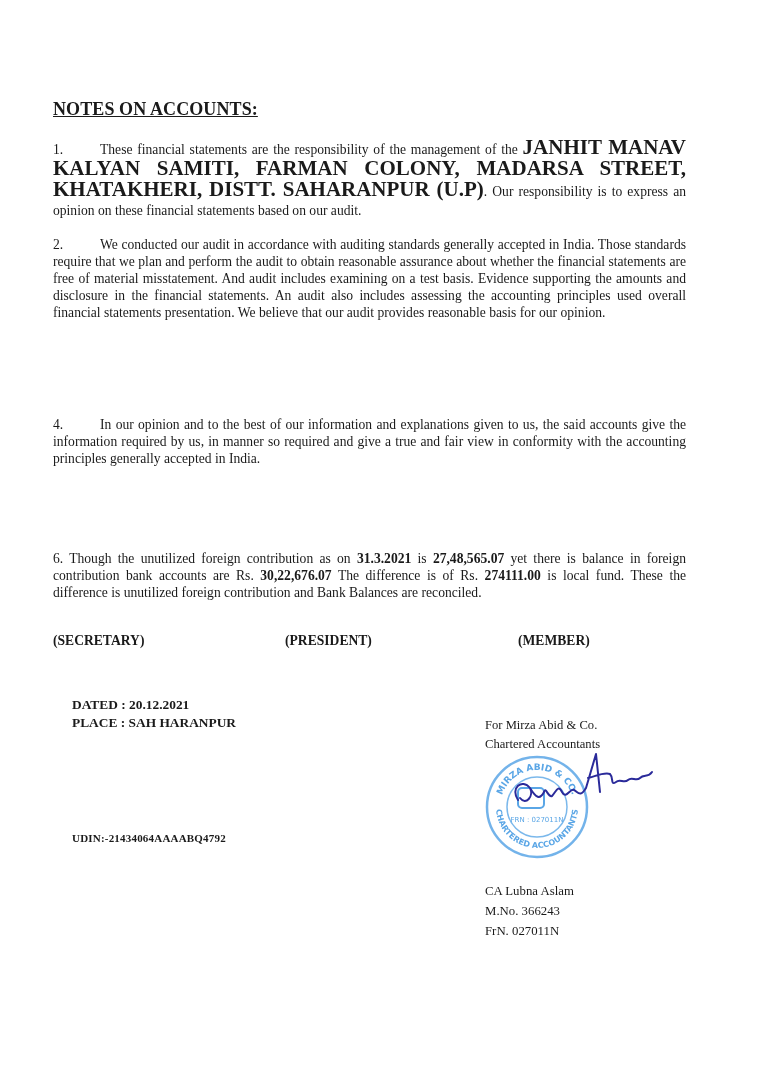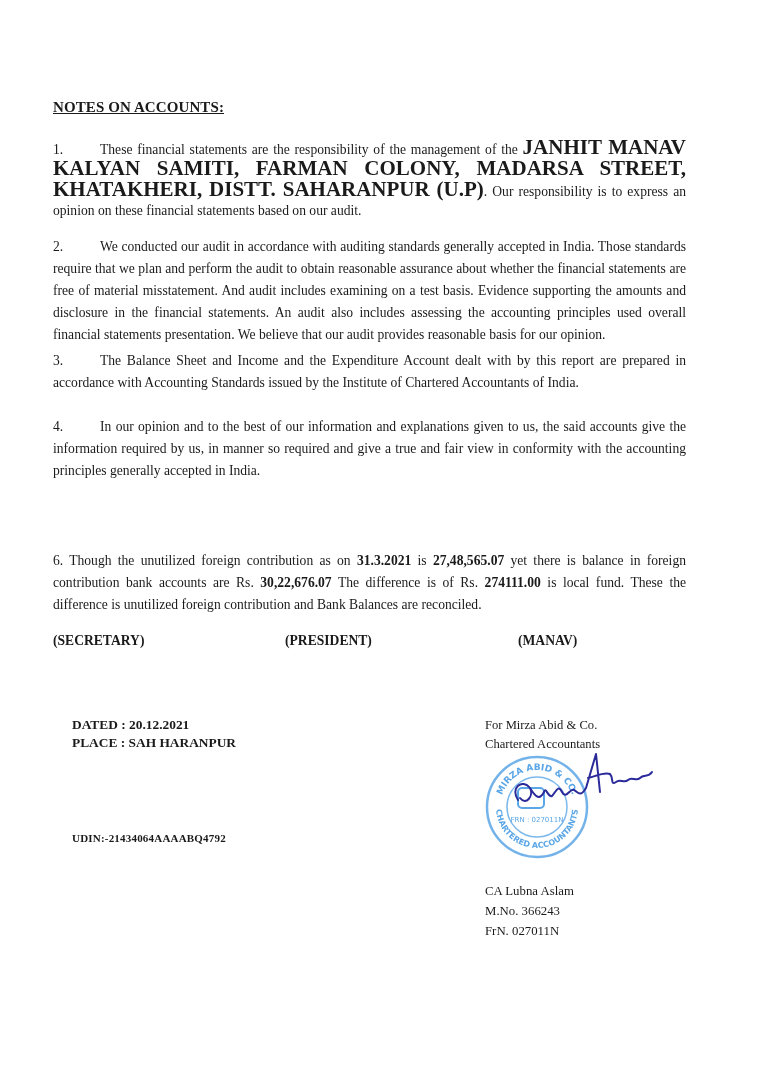--- a/index.html
+++ b/index.html
@@ -1,37 +1,37 @@
 <!DOCTYPE html>
 <html><head>
 <meta charset="utf-8">
 <style>
   html, body { margin: 0; padding: 0; background: #ffffff; }
   body { width: 768px; height: 1087px; position: relative; overflow: hidden;
          font-family: "Liberation Serif", "DejaVu Serif", serif; color: #1a1a1a; }
   .page { position: absolute; left: 0; top: 0; width: 768px; height: 1087px; }
-  .heading { position: absolute; left: 53px; top: 99px; font-weight: bold; font-size: 15px;
+  .heading { position: absolute; left: 53px; top: 99px; font-weight: bold; font-size: 18px;
              text-decoration: underline; letter-spacing: 0.1px; }
-  .para { position: absolute; left: 53px; width: 633px; font-size: 13.6px; line-height: 22px;
+  .para { position: absolute; left: 53px; width: 633px; font-size: 13.6px; line-height: 17px;
           text-align: justify; text-align-last: left; }
   .para .num { display: inline-block; width: 47px; }
   .big { font-weight: bold; font-size: 21px; line-height: 19px; }
   .p1 { top: 138px; line-height: 19px; }
   .p1 .tail { font-size: 13.6px; }
   .p2 { top: 236px; }
   .p3 { top: 350px; }
   .p4 { top: 416px; }
   .p5 { top: 484px; }
   .p6 { top: 550px; }
   b.v { font-weight: bold; }
   .sig { position: absolute; top: 633px; font-weight: bold; font-size: 13.6px; }
   .sig.sec { left: 53px; }
   .sig.pre { left: 285px; }
   .sig.mem { left: 518px; }
-  .dated { position: absolute; left: 72px; top: 716px; font-weight: bold; font-size: 13.4px; line-height: 18px; }
+  .dated { position: absolute; left: 72px; top: 696px; font-weight: bold; font-size: 13.4px; line-height: 18px; }
   .udin { position: absolute; left: 72px; top: 832px; font-weight: bold; font-size: 11px; letter-spacing: 0.2px; }
   .firm { position: absolute; left: 485px; top: 716px; font-size: 12.6px; line-height: 19px; }
   .stamp { position: absolute; left: 482px; top: 752px; width: 110px; height: 110px; }
   .sign { position: absolute; left: 500px; top: 748px; width: 160px; height: 80px; }
   .ca { position: absolute; left: 485px; top: 881px; font-size: 12.8px; line-height: 20px; }
 </style>
 </head>
 <body>
 
 <div class="page">
@@ -39,36 +39,33 @@
   <div class="heading">NOTES ON ACCOUNTS:</div>
 
   <div class="para p1">
     <span class="num">1.</span><span>These financial statements are the responsibility of the management of the </span><span class="big">JANHIT MANAV KALYAN SAMITI, FARMAN COLONY, MADARSA STREET, KHATAKHERI, DISTT. SAHARANPUR  (U.P)</span><span class="tail">. Our responsibility is to express an opinion on these financial statements based on our audit.</span>
   </div>
 
   <div class="para p2">
     <span class="num">2.</span><span>We conducted our audit in accordance with auditing standards generally accepted in India. Those standards require that we plan and perform the audit to obtain reasonable assurance about whether the financial statements are free of material misstatement. And audit includes examining on a test basis. Evidence supporting the amounts and disclosure in the financial statements. An audit also includes assessing the accounting principles used overall financial statements presentation. We believe that our audit provides reasonable basis for our opinion.</span>
   </div>
 
-  <div class="para p3">
-    <span class="num">3.</span><span>The Balance Sheet and Income and the Expenditure Account dealt with by this report are prepared in accordance with Accounting Standards issued by the Institute of Chartered Accountants of India.</span>
-  </div>
 
   <div class="para p4">
     <span class="num">4.</span><span>In our opinion and to the best of our information and explanations given to us, the said accounts give the information required by us, in manner so required and give a true and fair view in conformity with the accounting principles generally accepted in India.</span>
   </div>
 
 
   <div class="para p6">
     <span>6.</span><span> Though the unutilized foreign contribution as on </span><b class="v">31.3.2021</b><span> is </span><b class="v">27,48,565.07</b><span> yet there is balance in foreign contribution bank accounts are Rs. </span><b class="v">30,22,676.07</b><span> The difference is of Rs. </span><b class="v">274111.00</b><span> is local fund. These the difference is unutilized foreign contribution and Bank Balances are reconciled.</span>
   </div>
 
   <div class="sig sec">(SECRETARY)</div>
   <div class="sig pre">(PRESIDENT)</div>
-  <div class="sig mem">(MANAV)</div>
+  <div class="sig mem">(MEMBER)</div>
 
   <div class="dated">
     <div>DATED : 20.12.2021</div>
     <div>PLACE : SAH HARANPUR</div>
   </div>
 
   <div class="udin">UDIN:-21434064AAAABQ4792</div>
 
   <div class="firm">
     <div>For Mirza Abid &amp; Co.</div>

